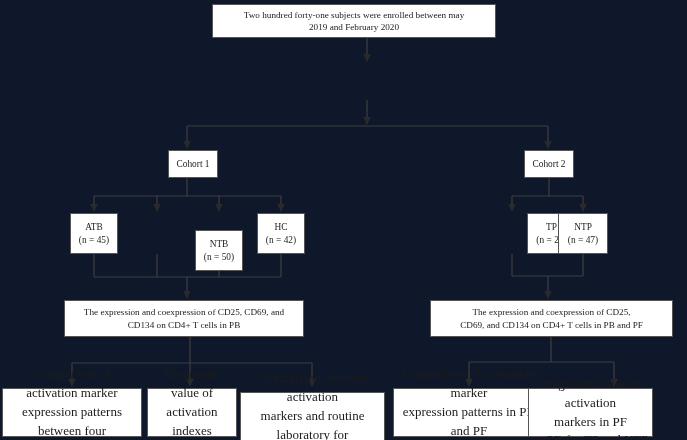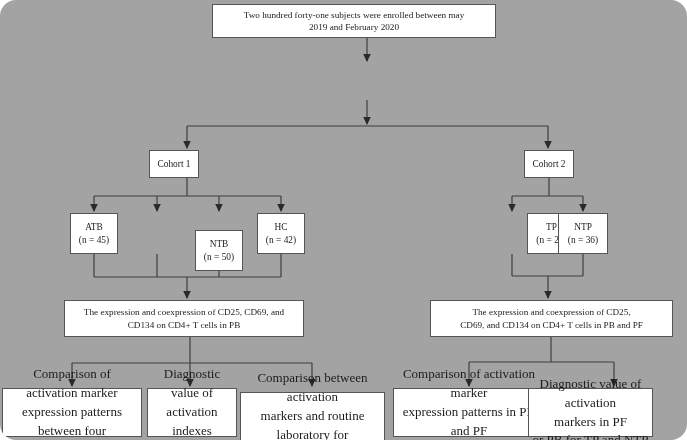--- a/index.html
+++ b/index.html
@@ -4,25 +4,24 @@
 <style>
   html, body {
     margin: 0;
     padding: 0;
     background: #ffffff;
   }
   #figure {
     position: relative;
     width: 687px;
     height: 440px;
-    background: #a3a3a3;
+    background: #0f172a;
     font-family: "Liberation Serif", "DejaVu Serif", serif;
     color: #1c1c1c;
     overflow: hidden;
-    border-radius: 16px;
   }
   #connectors {
     position: absolute;
     left: 0;
     top: 0;
     width: 687px;
     height: 440px;
   }
   .node {
     position: absolute;
@@ -37,21 +36,21 @@
     font-size: 9.2px;
     line-height: 1.32;
     padding: 2px 3px;
   }
   .node.small { font-size: 9.4px; }
   .node.outcome { font-size: 13px; line-height: 1.45; }
 
   
   #n-enrollment   { left:212px; top:4px;   width:284px; height:34px; }
   #n-examination  { left:196px; top:63px;  width:321px; height:37px; }
-  #n-cohort1      { left:149px; top:150px; width:50px;  height:28px;text-align:right; }
+  #n-cohort1      { left:168px; top:150px; width:50px;  height:28px;text-align:right; }
   #n-cohort2      { left:524px; top:150px; width:50px;  height:28px; }
   #n-atb          { left:70px;  top:213px; width:48px;  height:41px; }
   #n-ltbi         { left:133px; top:213px; width:49px;  height:41px; }
   #n-ntb          { left:195px; top:230px; width:48px;  height:41px; }
   #n-hc           { left:257px; top:213px; width:48px;  height:41px; }
   #n-tp           { left:488px; top:213px; width:49px;  height:41px;margin-left:39px; }
   #n-ntp          { left:558px; top:213px; width:50px;  height:41px; }
   #n-expr-pb      { left:64px;  top:300px; width:240px; height:37px; }
   #n-expr-pbpf    { left:430px; top:300px; width:243px; height:37px; }
   #n-outcome1     { left:2px;   top:388px; width:140px; height:49px; }
@@ -132,21 +131,21 @@
   <div class="node small" id="n-ntb">NTB
 (n = 50)</div>
 
   <div class="node small" id="n-hc">HC
 (n = 42)</div>
 
   <div class="node small" id="n-tp">TP
 (n = 28)</div>
 
   <div class="node small" id="n-ntp">NTP
-(n = 36)</div>
+(n = 47)</div>
 
   <div class="node" id="n-expr-pb">The expression and coexpression of CD25, CD69, and
 CD134 on CD4+ T cells in PB</div>
 
   <div class="node" id="n-expr-pbpf">The expression and coexpression of CD25,
 CD69, and CD134 on CD4+ T cells in PB and PF</div>
 
   <div class="node outcome" id="n-outcome1">Comparison of activation marker
 expression patterns between four
 groups</div>

